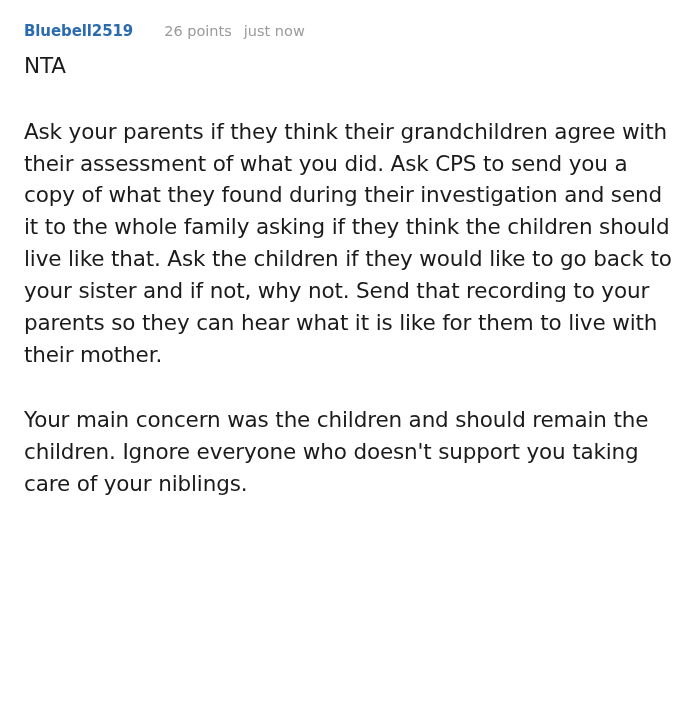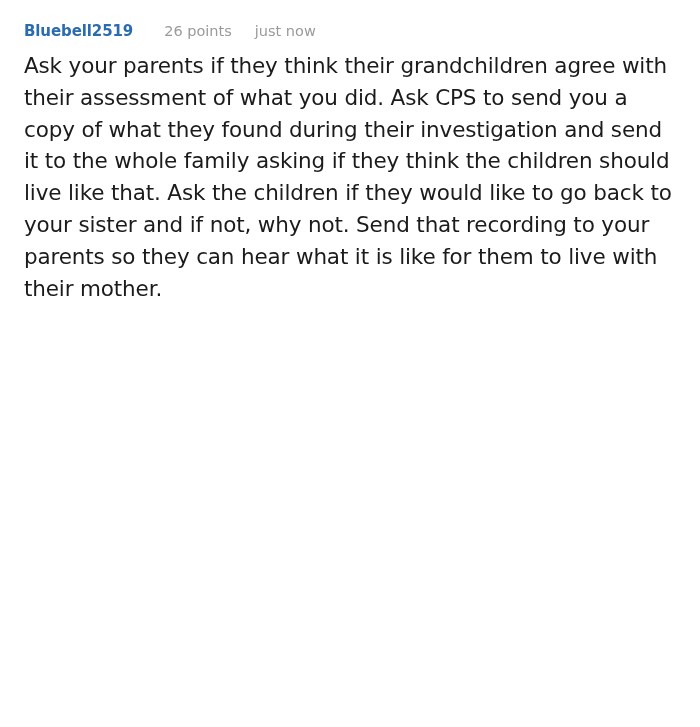--- a/index.html
+++ b/index.html
@@ -32,21 +32,21 @@
     font-size: 15px;
     font-weight: bold;
     letter-spacing: -0.1px;
   }
   .meta {
     color: #9a9a9a;
     font-size: 14.5px;
     margin-left: 31px;
   }
   .meta.dot {
-    margin-left: 23px;
+    margin-left: 12px;
   }
   .comment-body {
     color: #1b1b1b;
     font-size: 21.5px;
     line-height: 1.48;
     letter-spacing: -0.15px;
   }
   .comment-body p {
     margin: 0;
   }
@@ -59,16 +59,18 @@
 
 <div class="comment">
 
   <div class="comment-header">
     <span class="author">Bluebell2519</span>
     <span class="meta">26 points</span>
     <span class="meta dot">just now</span>
   </div>
 
   <div class="comment-body">
+    <p>NTA</p>
     <p>Ask your parents if they think their grandchildren agree with their assessment of what you did. Ask CPS to send you a copy of what they found during their investigation and send it to the whole family asking if they think the children should live like that. Ask the children if they would like to go back to your sister and if not, why not. Send that recording to your parents so they can hear what it is like for them to live with their mother.</p>
+    <p>Your main concern was the children and should remain the children. Ignore everyone who doesn't support you taking care of your niblings.</p>
   </div>
 
 </div>
 
 </body></html>

